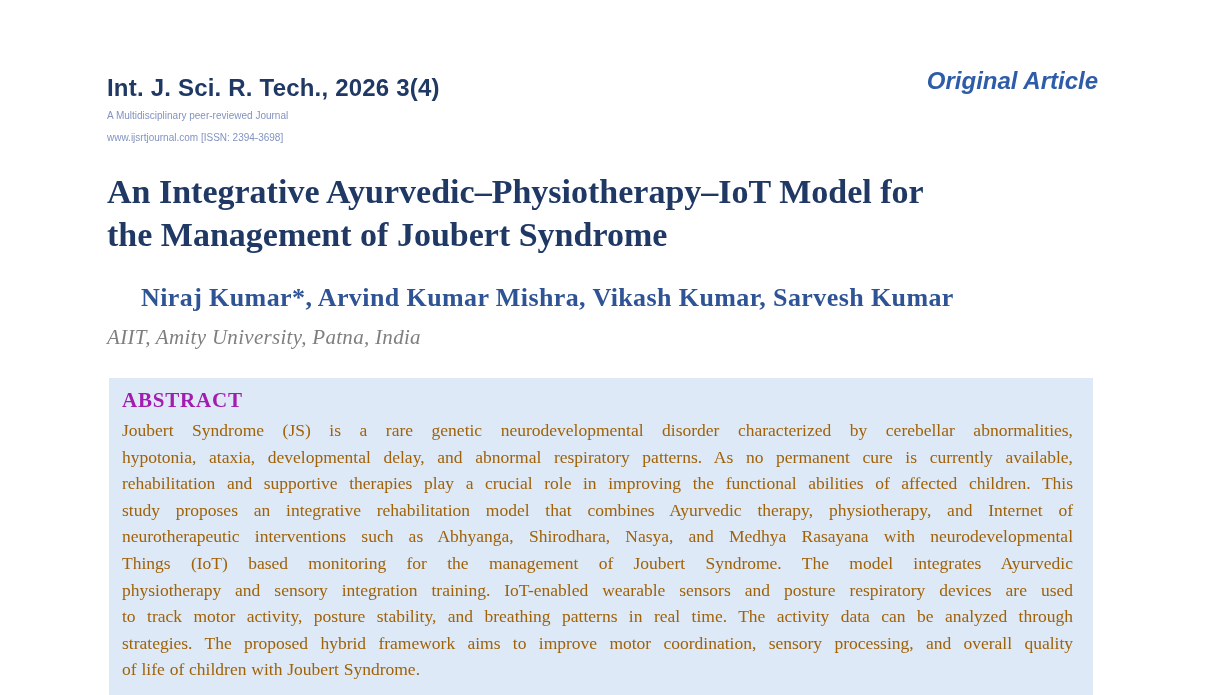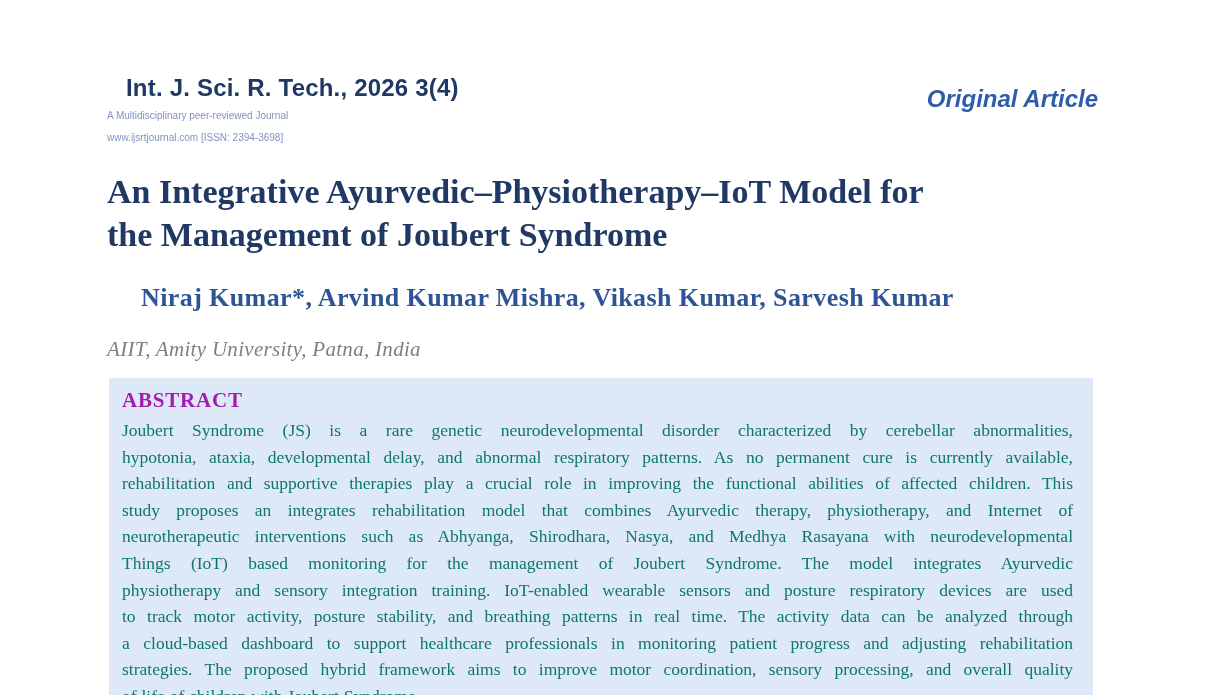--- a/index.html
+++ b/index.html
@@ -19,32 +19,31 @@
   
   #journal-title {
     left: 107px; top: 74px;
     font-family: "Liberation Sans", sans-serif;
     font-weight: bold;
     font-size: 24px;
     line-height: 28px;
     letter-spacing: 0.2px;
     color: #1F3864;
     white-space: nowrap;
-    margin-left: 19px;
   }
   #journal-subtitle {
     left: 107px; top: 105px;
     font-family: "Liberation Sans", sans-serif;
     font-size: 10px;
     line-height: 21.5px;
     color: #8293C2;
     white-space: nowrap;
   }
   #article-type {
-    right: 122px; top: 84px;
+    right: 122px; top: 66px;
     font-family: "Liberation Sans", sans-serif;
     font-style: italic;
     font-weight: bold;
     font-size: 24px;
     line-height: 30px;
     color: #2E5CA8;
     white-space: nowrap;
   }
 
   
@@ -62,21 +61,21 @@
     font-family: "Liberation Serif", serif;
     font-weight: bold;
     font-size: 26px;
     line-height: 32px;
     letter-spacing: 0.4px;
     color: #2F5496;
     white-space: nowrap;
     margin-left: 34px;
   }
   #affiliation-line {
-    left: 107px; top: 336px;
+    left: 107px; top: 324px;
     font-family: "Liberation Serif", serif;
     font-style: italic;
     font-size: 21px;
     line-height: 27px;
     letter-spacing: 0.3px;
     color: #7F7F7F;
     white-space: nowrap;
   }
 
   
@@ -96,21 +95,21 @@
     letter-spacing: 0.8px;
     color: #a21caf;
   }
   #abstract-paragraph {
     margin-top: 4px;
   }
   .abs-line {
     font-family: "Liberation Serif", serif;
     font-size: 17.5px;
     line-height: 26.6px;
-    color: #0f766e;
+    color: #a16207;
     text-align: justify;
     text-align-last: justify;
     word-spacing: 0.5px;
   }
   .abs-line.last {
     text-align: left;
     text-align-last: left;
   }
 </style>
 </head>
@@ -133,22 +132,21 @@
 <div class="abs" id="authors-line">Niraj Kumar*, Arvind Kumar Mishra, Vikash Kumar, Sarvesh Kumar</div>
 
 <div class="abs" id="affiliation-line">AIIT, Amity University, Patna, India</div>
 
 <div class="abs" id="abstract-box">
   <div id="abstract-heading">ABSTRACT</div>
   <div id="abstract-paragraph">
       <div class="abs-line">Joubert Syndrome (JS) is a rare genetic neurodevelopmental disorder characterized by cerebellar abnormalities,</div>
       <div class="abs-line">hypotonia, ataxia, developmental delay, and abnormal respiratory patterns. As no permanent cure is currently available,</div>
       <div class="abs-line">rehabilitation and supportive therapies play a crucial role in improving the functional abilities of affected children. This</div>
-      <div class="abs-line">study proposes an integrates rehabilitation model that combines Ayurvedic therapy, physiotherapy, and Internet of</div>
+      <div class="abs-line">study proposes an integrative rehabilitation model that combines Ayurvedic therapy, physiotherapy, and Internet of</div>
       <div class="abs-line">neurotherapeutic interventions such as Abhyanga, Shirodhara, Nasya, and Medhya Rasayana with neurodevelopmental</div>
       <div class="abs-line">Things (IoT) based monitoring for the management of Joubert Syndrome. The model integrates Ayurvedic</div>
       <div class="abs-line">physiotherapy and sensory integration training. IoT-enabled wearable sensors and posture respiratory devices are used</div>
       <div class="abs-line">to track motor activity, posture stability, and breathing patterns in real time. The activity data can be analyzed through</div>
-      <div class="abs-line">a cloud-based dashboard to support healthcare professionals in monitoring patient progress and adjusting rehabilitation</div>
       <div class="abs-line">strategies. The proposed hybrid framework aims to improve motor coordination, sensory processing, and overall quality</div>
       <div class="abs-line last">of life of children with Joubert Syndrome.</div>
     </div>
 </div>
 
 </body></html>

